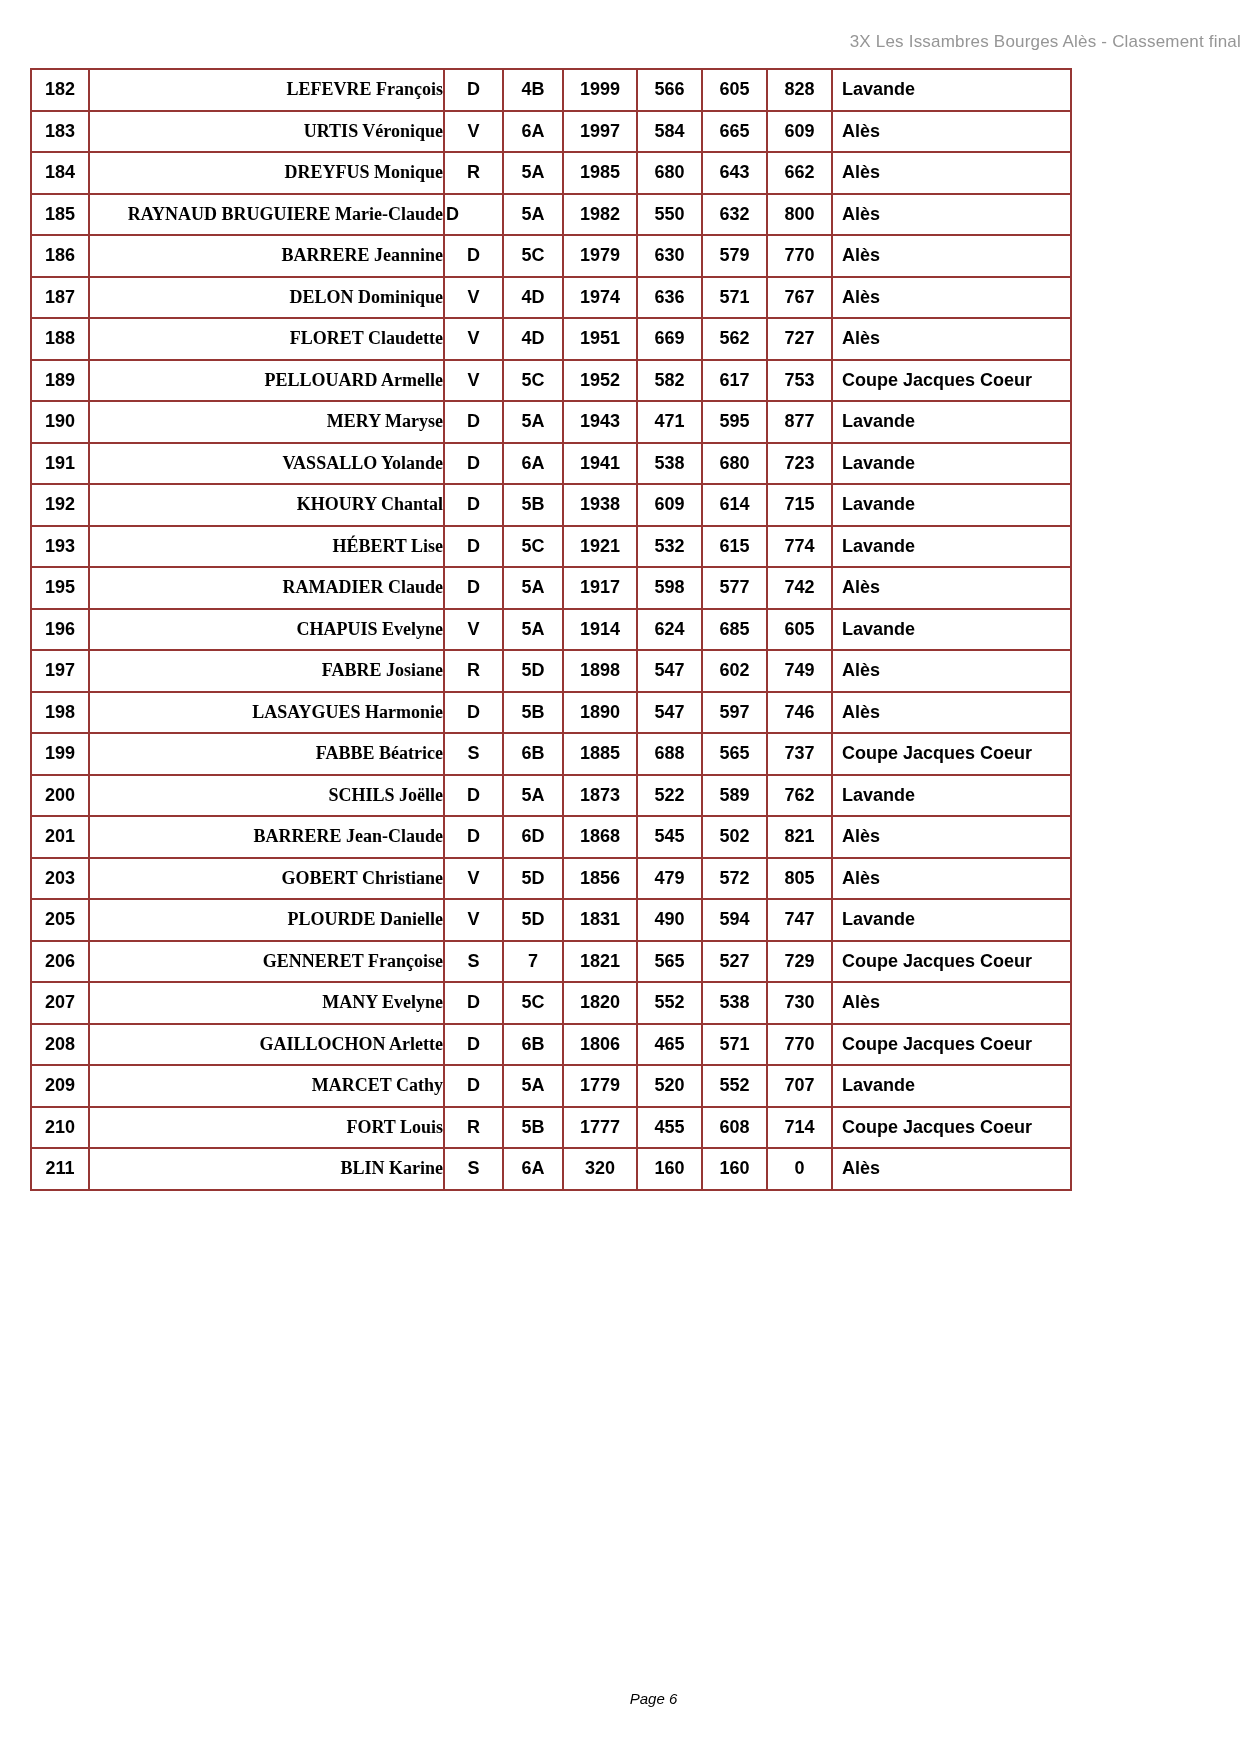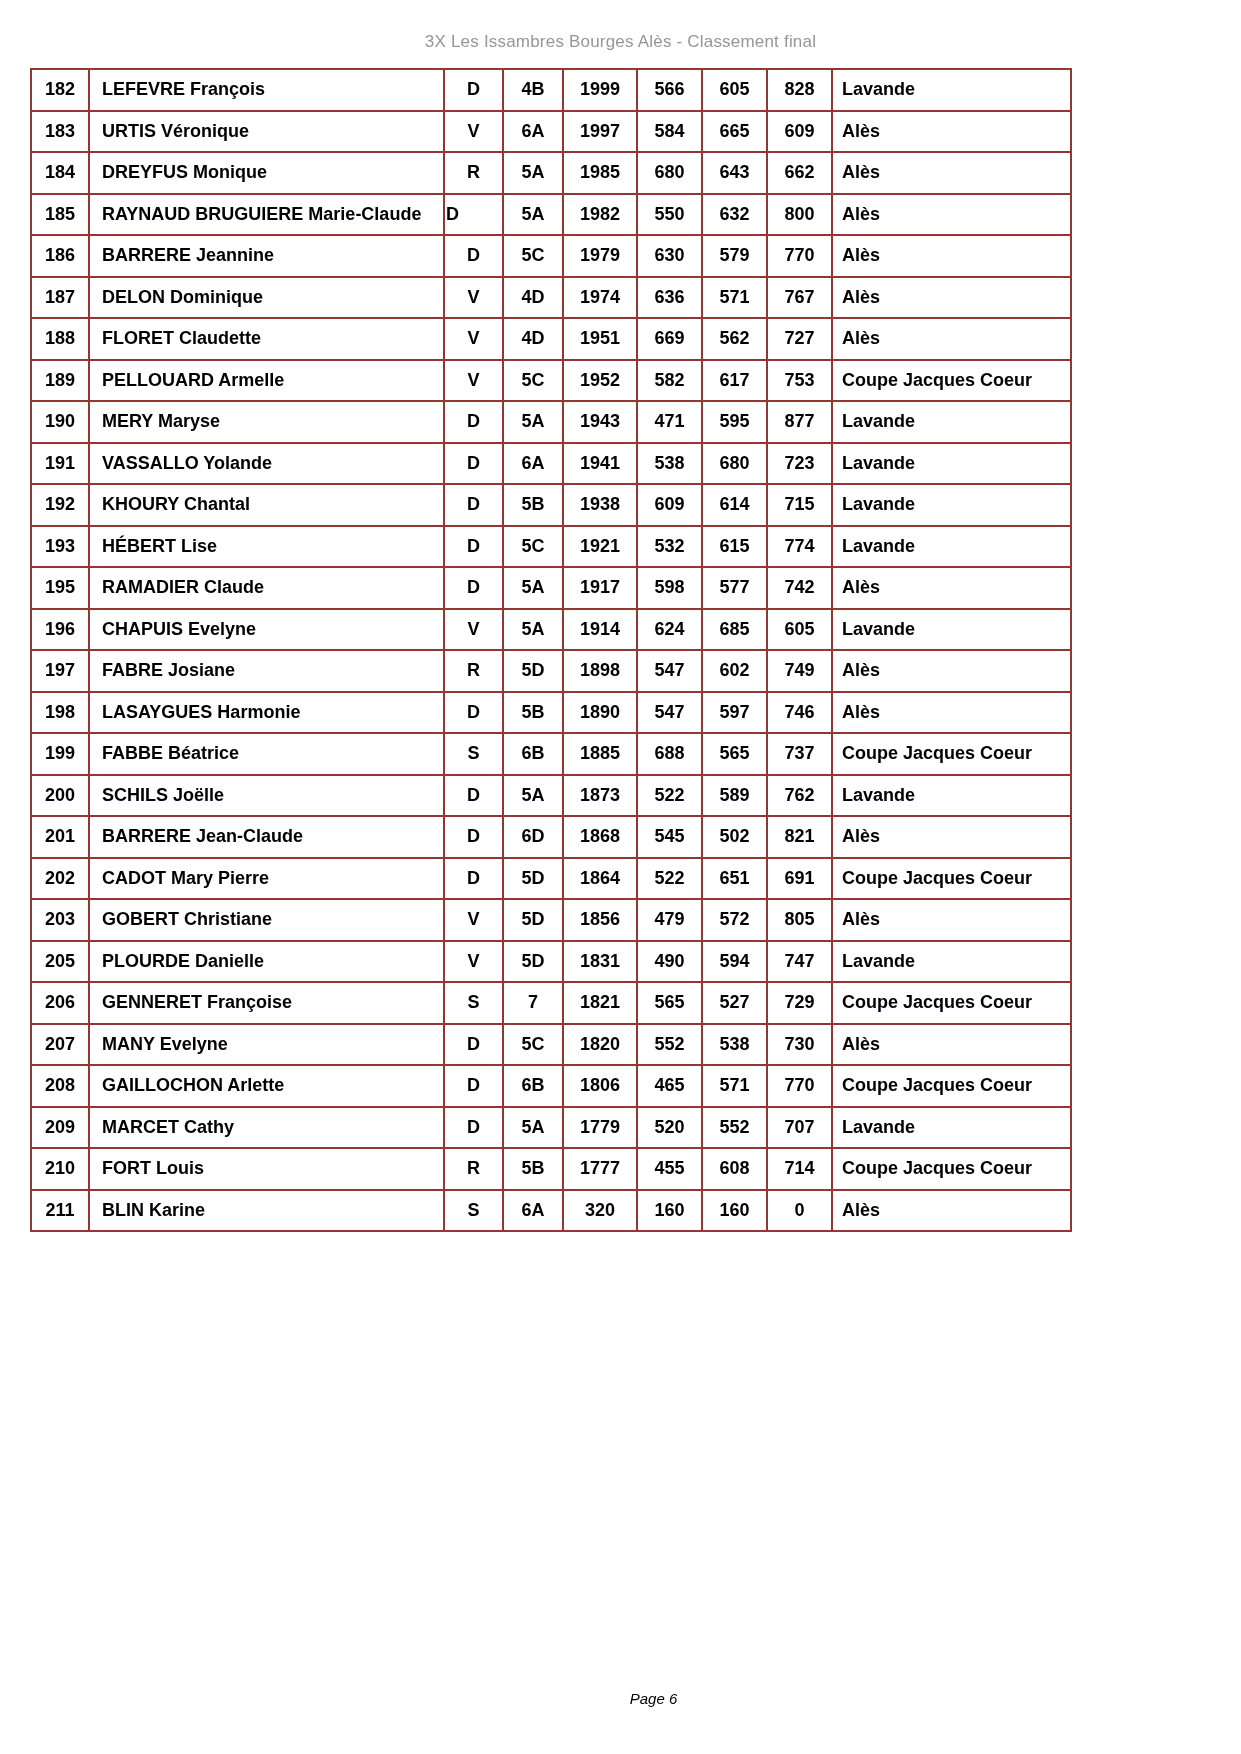--- a/index.html
+++ b/index.html
@@ -12,21 +12,21 @@
     height: 1754px;
     position: relative;
     font-family: "Liberation Sans", sans-serif;
     color: #000000;
   }
   .doc-title {
     position: absolute;
     top: 32px;
     left: 0;
     width: 100%;
-    text-align: center;
+    text-align: right;
     font-size: 17px;
     font-weight: 400;
     color: #969696;
     letter-spacing: 0.2px;
   }
   table.results {
     position: absolute;
     left: 30px;
     top: 68px;
     width: 1040px;
@@ -39,22 +39,23 @@
     padding: 0;
     font-size: 18px;
     font-weight: 700;
     color: #000000;
     text-align: center;
     vertical-align: middle;
     white-space: nowrap;
     overflow: visible;
   }
   table.results td.name {
-    text-align: left;
+    text-align: right;
     padding-left: 12px;
+    font-family: Liberation Serif, serif;
   }
   table.results td.club {
     text-align: left;
     padding-left: 9px;
   }
   
   table.results td.cat.cat-left {
     text-align: left;
     padding-left: 1px;
   }
@@ -291,31 +292,20 @@
         <td class="name">BARRERE Jean-Claude</td>
         <td class="cat">D</td>
         <td class="series">6D</td>
         <td class="total">1868</td>
         <td class="r1">545</td>
         <td class="r2">502</td>
         <td class="r3">821</td>
         <td class="club">Alès</td>
       </tr>
       <tr>
-        <td class="rank">202</td>
-        <td class="name">CADOT Mary Pierre</td>
-        <td class="cat">D</td>
-        <td class="series">5D</td>
-        <td class="total">1864</td>
-        <td class="r1">522</td>
-        <td class="r2">651</td>
-        <td class="r3">691</td>
-        <td class="club">Coupe Jacques Coeur</td>
-      </tr>
-      <tr>
         <td class="rank">203</td>
         <td class="name">GOBERT Christiane</td>
         <td class="cat">V</td>
         <td class="series">5D</td>
         <td class="total">1856</td>
         <td class="r1">479</td>
         <td class="r2">572</td>
         <td class="r3">805</td>
         <td class="club">Alès</td>
       </tr>

